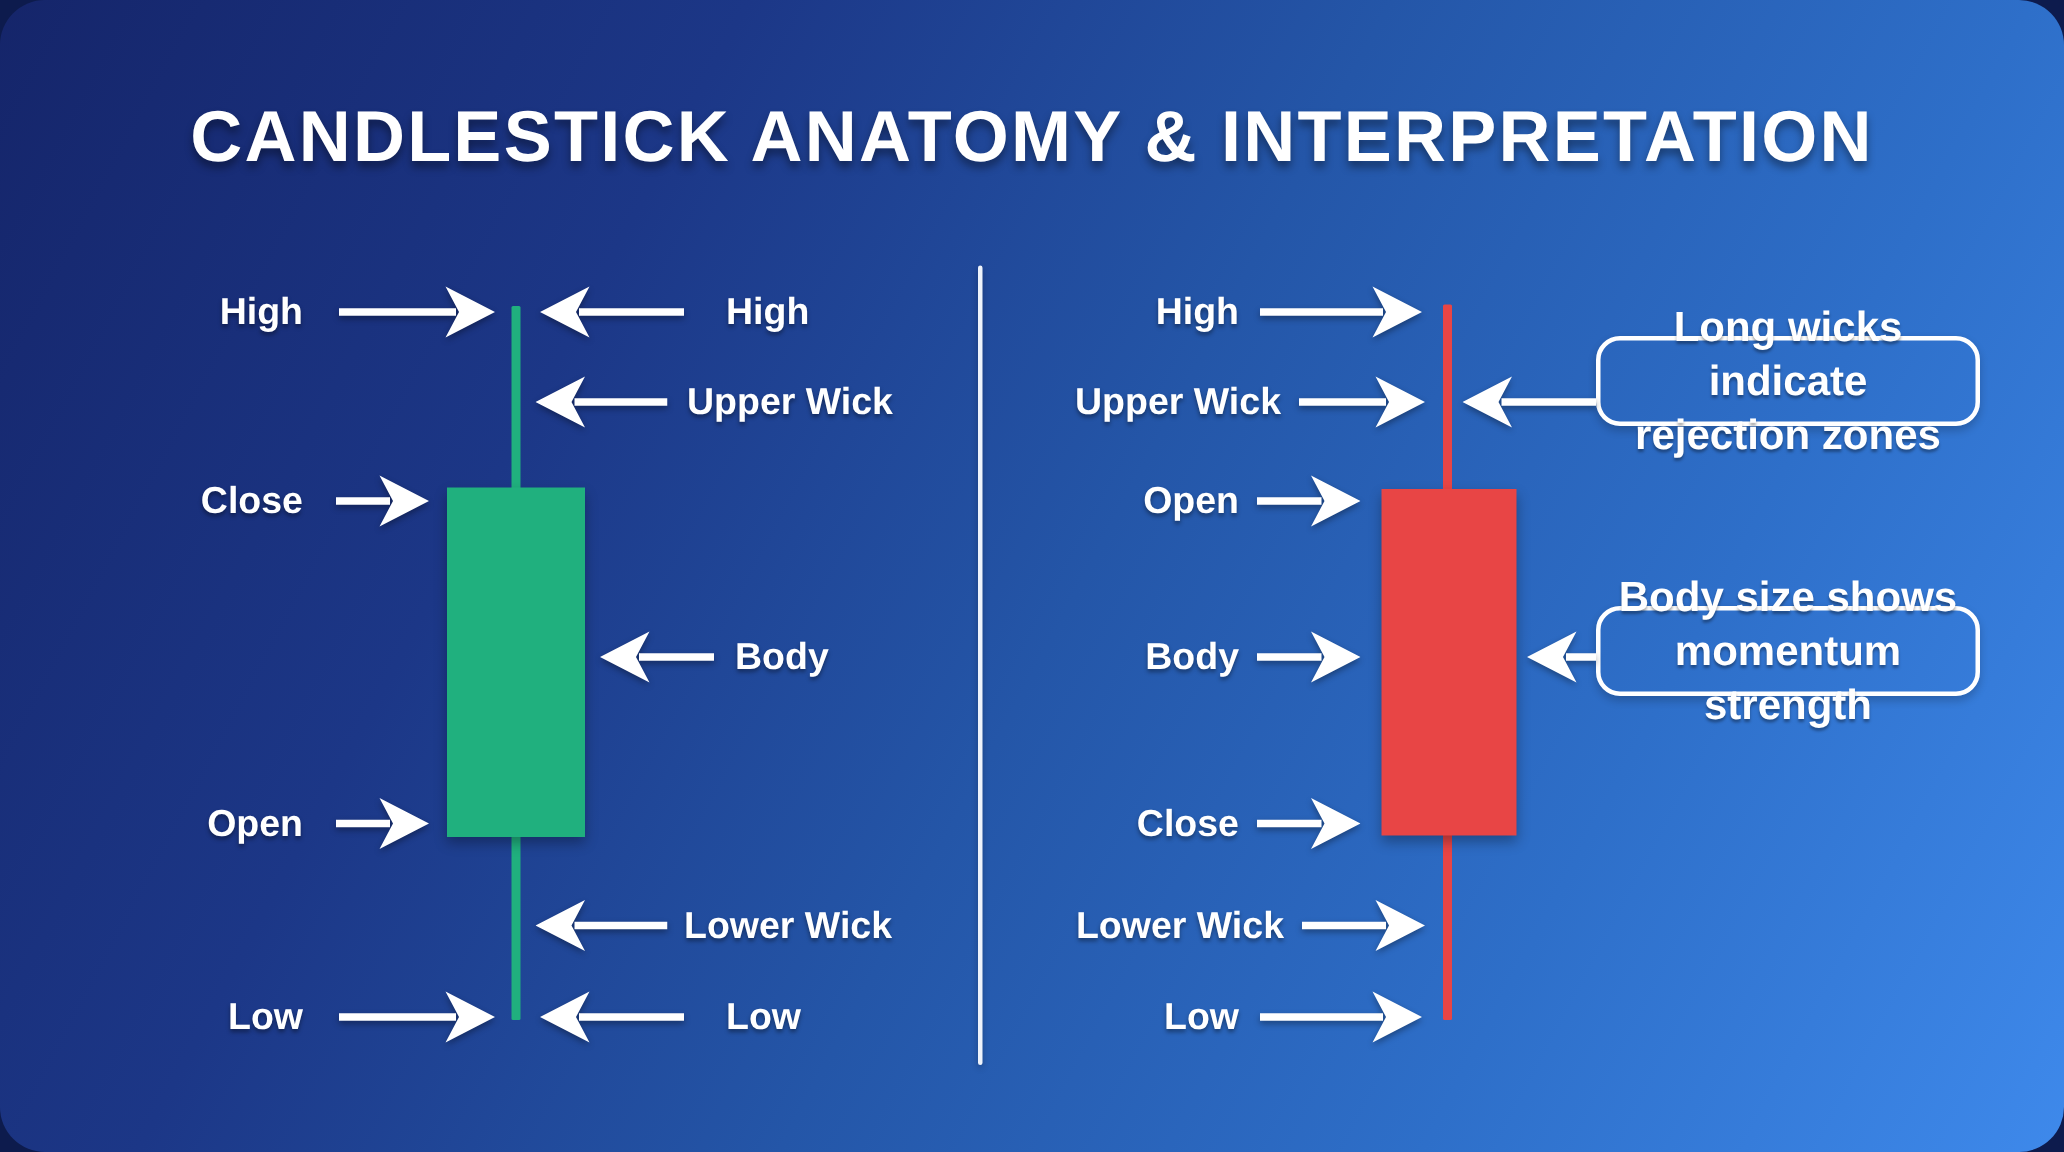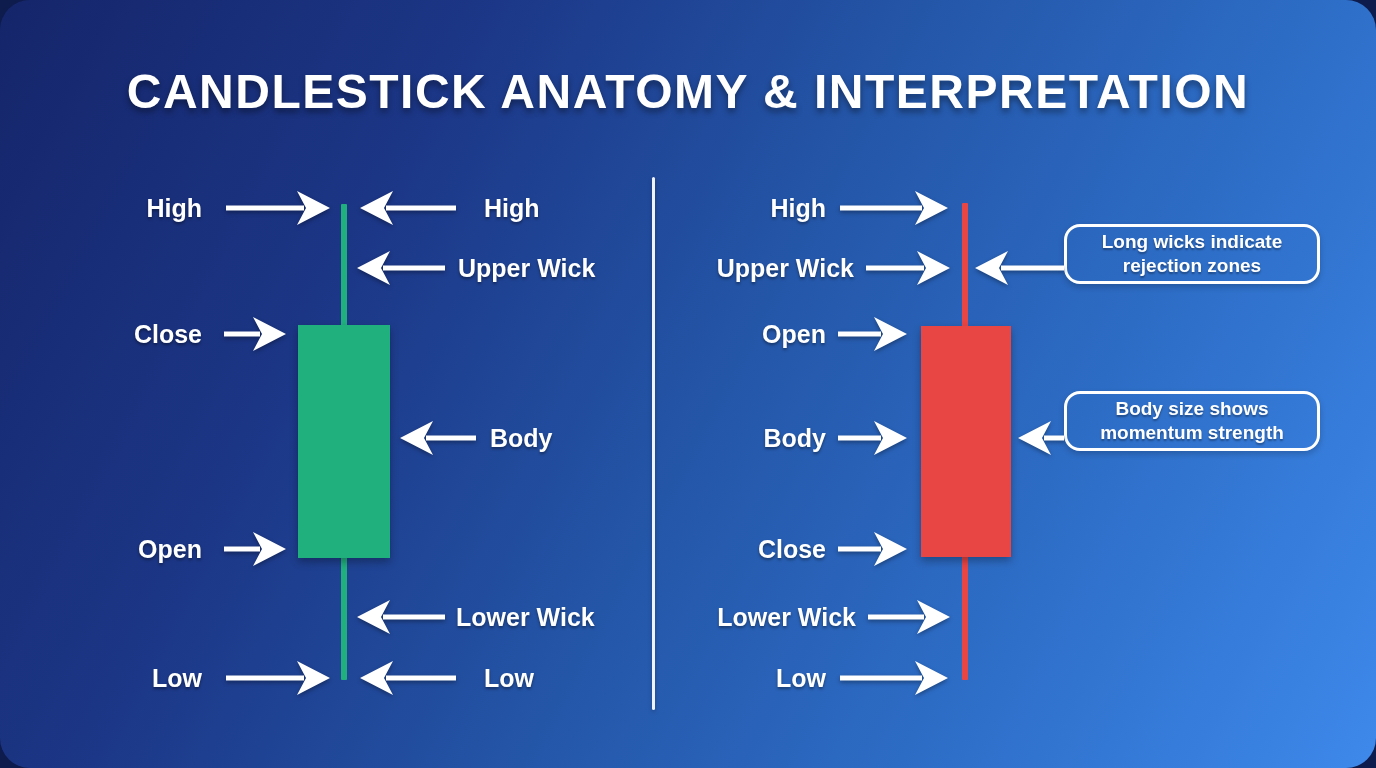--- a/index.html
+++ b/index.html
@@ -30,21 +30,21 @@
   .wick{position:absolute;width:6px;border-radius:1px;}
   .wick.green{background:#20b07e;}
   .wick.red{background:#e84545;}
   .body-rect{position:absolute;box-shadow:0 4px 8px rgba(0,0,0,.3);}
   .body-rect.green{background:#20b07e;}
   .body-rect.red{background:#e84545;}
   .callout{
     position:absolute;left:1064px;width:256px;height:60px;box-sizing:border-box;
     border:3px solid #fff;border-radius:16px;padding:4px 10px;
     display:flex;align-items:center;justify-content:center;text-align:center;
-    color:#fff;font-size:19px;font-weight:bold;line-height:1.28;
+    color:#fff;font-size:28px;font-weight:bold;line-height:1.28;
     text-shadow:0 2px 2px rgba(0,0,0,.35);box-shadow:0 3px 6px rgba(0,0,0,.2);
   }
 </style>
 </head>
 <body>
 
 <div id="stage">
 
   <h1 class="title">CANDLESTICK ANATOMY &amp; INTERPRETATION</h1>
 
@@ -145,20 +145,20 @@
       <line x1="0" y1="18" x2="82" y2="18"></line>
         <polygon points="75,1 108,18 75,35 84,18"></polygon>
       </svg>
 
     <div class="callout" style="top:224px">Long wicks indicate rejection zones</div>
     <svg class="arrow" style="left:975px;top:250px" width="89" height="36">
       <line x1="26" y1="18" x2="89" y2="18"></line>
         <polygon points="33,1 0,18 33,35 24,18"></polygon>
       </svg>
 
-    <div class="callout" style="top:391px">Body size shows momentum strength</div>
+    <div class="callout" style="top:404px">Body size shows momentum strength</div>
     <svg class="arrow" style="left:1018px;top:420px" width="46" height="36">
       <line x1="26" y1="18" x2="46" y2="18"></line>
         <polygon points="33,1 0,18 33,35 24,18"></polygon>
       </svg>
   </div>
 
 </div>
 
 </body></html>

